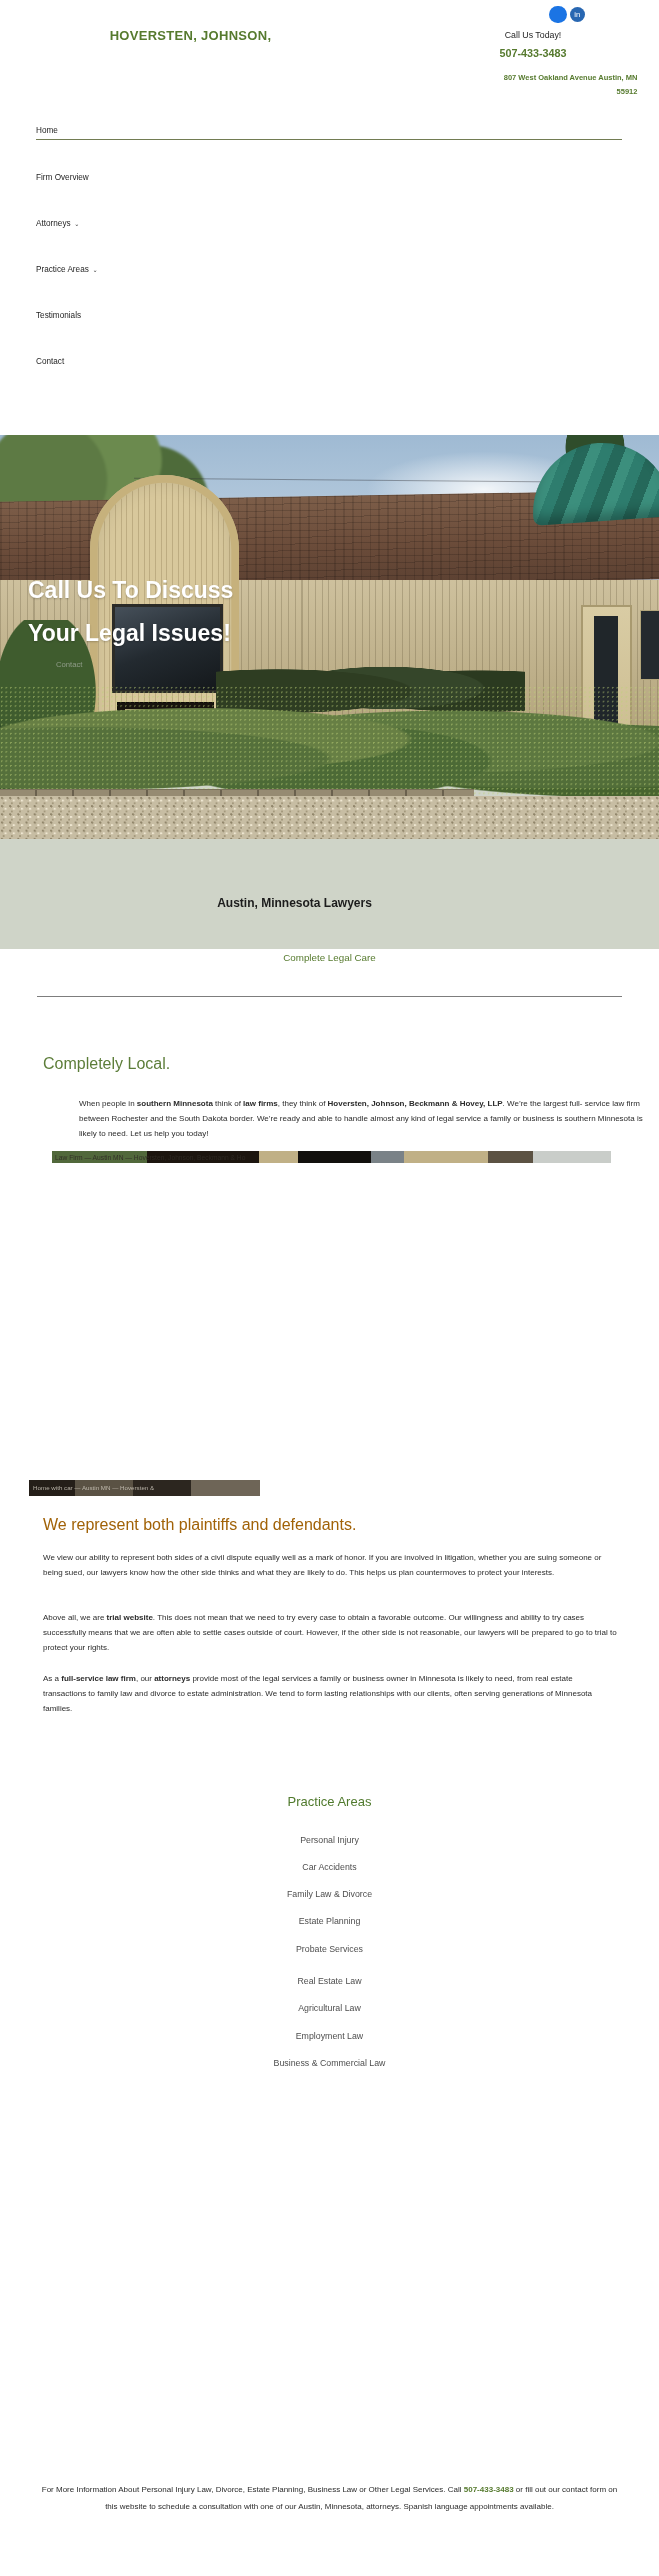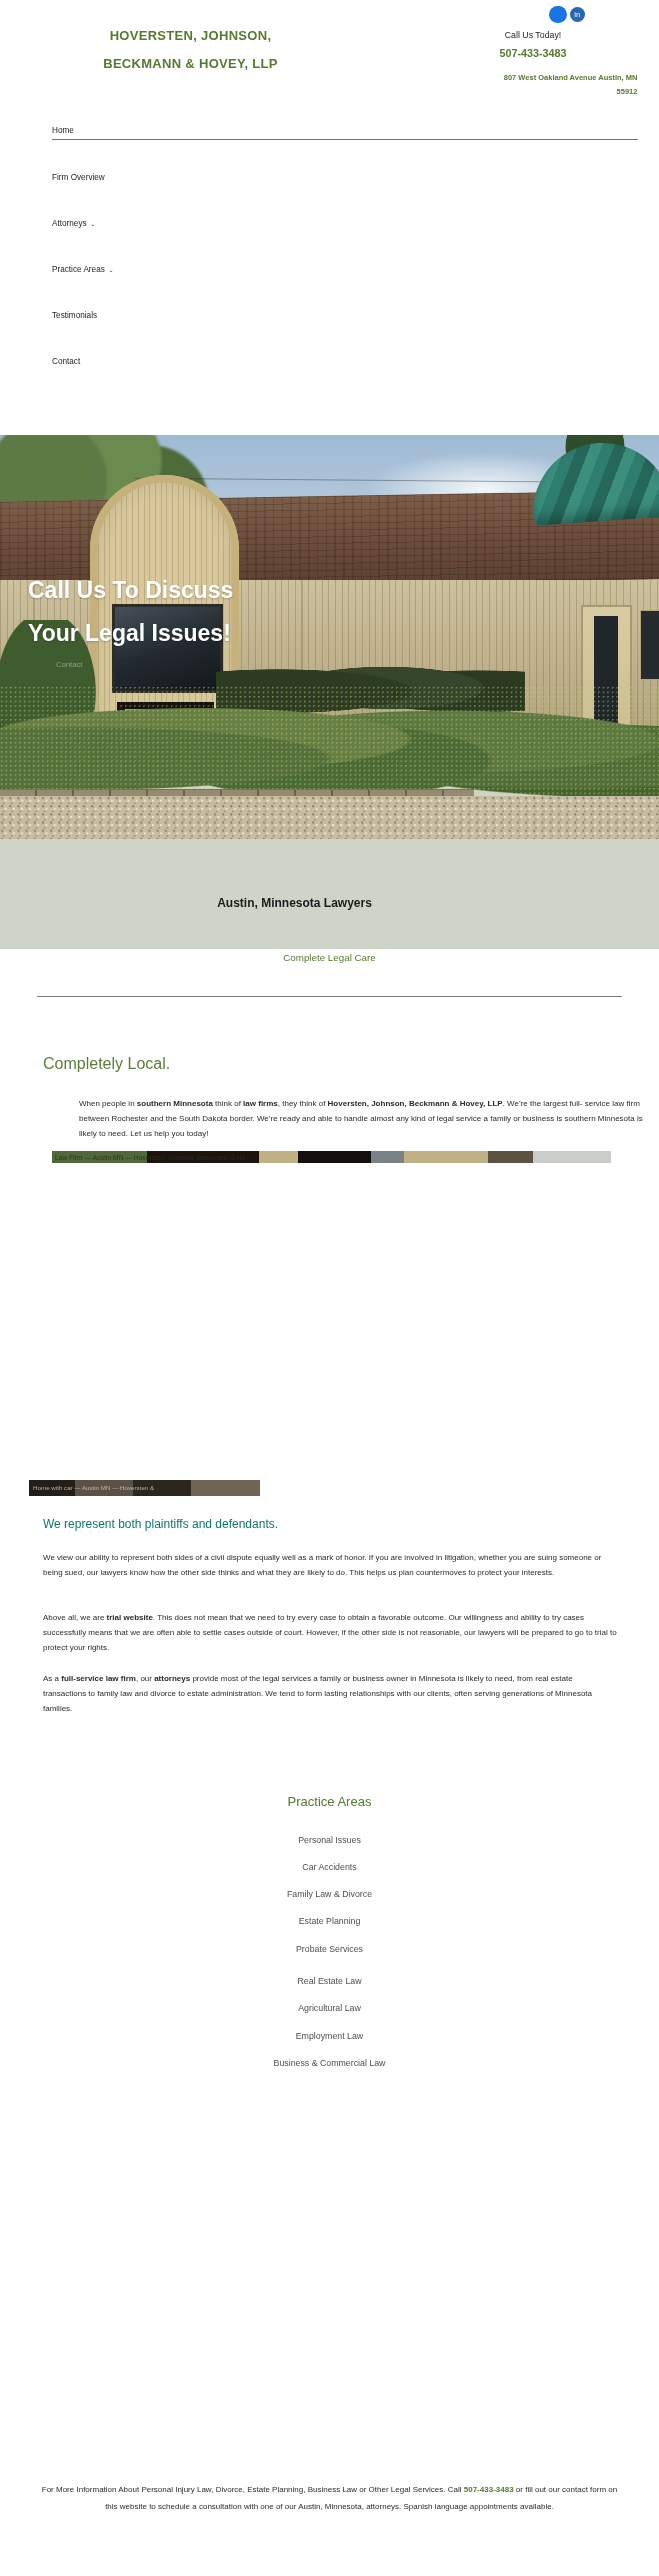--- a/index.html
+++ b/index.html
@@ -17,21 +17,21 @@
   .li-circle{width:15.5px;height:15.5px;border-radius:50%;background:#2867b2;color:#fff;
     display:inline-flex;align-items:center;justify-content:center;font-weight:normal;font-size:7.7px;}
   .call-label{position:absolute;left:453px;top:30px;width:160px;text-align:center;font-size:8.8px;color:#1f1f1f;}
   .hdr-phone{position:absolute;left:453px;top:47px;width:160px;text-align:center;
     font-size:10.8px;font-weight:bold;color:#567a2e;}
   .hdr-address{position:absolute;right:21.6px;top:71px;width:196px;text-align:right;
     font-size:7.5px;font-weight:bold;color:#567a2e;line-height:14.4px;}
 
   
   .topnav{position:absolute;top:116px;left:0;width:659px;}
-  .nav-item{margin-left:52px;height:46px;font-size:8.2px;color:#1e1e1e;}
+  .nav-item{margin-left:36px;height:46px;font-size:8.2px;color:#1e1e1e;}
   .nav-item a{display:inline-block;}
   .nav-item-home{height:57px;padding-top:9.8px;box-sizing:border-box;}
   .underline-green{width:586px;height:1px;background:#727c52;margin-top:4.6px;}
   .chev{font-size:6.2px;color:#333;margin-left:3.6px;position:relative;top:-0.5px;}
 
   
   .hero{position:absolute;top:435px;left:0;width:659px;height:514px;overflow:hidden;
     background:linear-gradient(180deg,#9fbad3 0%,#bccfe0 22%,#d3dfe8 40%,#d8ded9 52%,#cfd4c8 60%);}
   .h-cloud{position:absolute;right:57px;top:15.5px;width:237px;height:77px;
     background:radial-gradient(ellipse at 50% 50%,rgba(255,255,255,.85),rgba(255,255,255,0) 70%);}
@@ -112,21 +112,21 @@
   
   .strip{position:absolute;overflow:hidden;display:flex;align-items:center;}
   .strip1{top:1151px;left:52px;width:559px;height:12.4px;background:
     linear-gradient(90deg,#51683b 0 17%,#1c150f 17% 37%,#c0b086 37% 44%,#12100d 44% 57%,#7a8287 57% 63%,#c0b086 63% 78%,#5c5243 78% 86%,#c9cdc9 86% 100%);}
   .strip1 span{color:#2f2a24;font-size:6.7px;white-space:nowrap;padding-left:3.1px;opacity:.9;}
   .strip2{top:1480px;left:29px;width:231px;height:15.5px;background:
     linear-gradient(90deg,#241e18 0 20%,#5a5244 20% 45%,#2c261f 45% 70%,#6e6557 70% 100%);}
   .strip2 span{color:#cfc9bd;font-size:6.2px;white-space:nowrap;padding-left:4.1px;opacity:.85;}
 
   
-  .rep-heading{position:absolute;top:1518px;left:43px;font-size:12px;line-height:13.4px;color:#0f766e;}
+  .rep-heading{position:absolute;top:1518px;left:43px;font-size:16px;line-height:13.4px;color:#a16207;}
   .rep-p1{position:absolute;top:1550px;left:43px;}
   .rep-p2{position:absolute;top:1610px;left:43px;}
   .rep-p3{position:absolute;top:1671px;left:43px;}
 
   
   .practice{position:absolute;top:1794px;left:0;width:659px;text-align:center;}
   .practice-heading{font-size:13px;line-height:15.5px;color:#507a2d;margin:0 0 25px 0;font-weight:normal;}
   .practice-link{display:block;font-size:8.8px;line-height:10.3px;color:#4e4e4e;margin:17px auto 0 auto;width:206px;}
   .practice-link.gap{margin-top:22px;}
 
@@ -136,21 +136,20 @@
   .cta .phone{color:#567a2e;font-weight:bold;}
 </style>
 </head>
 <body>
 
 <div class="page">
 
   <div class="header">
     <div class="firm-name">
       <div>HOVERSTEN, JOHNSON,</div>
-      <div>BECKMANN &amp; HOVEY, LLP</div>
     </div>
     <div class="hdr-social">
       <a class="fb-circle"></a>
       <a class="li-circle">
           <span>in</span>
         </a>
     </div>
     <div class="call-label">Call Us Today!</div>
     <a class="hdr-phone">507-433-3483</a>
     <div class="hdr-address">
@@ -232,21 +231,21 @@
   </p>
   <p class="body-p rep-p2">
     <span>Above all, we are </span><span class="b">trial website</span><span>. This does not mean that we need to try every case to obtain a favorable outcome. Our willingness and ability to try cases successfully means that we are often able to settle cases outside of court. However, if the other side is not reasonable, our lawyers will be prepared to go to trial to protect your rights.</span>
   </p>
   <p class="body-p rep-p3">
     <span>As a </span><span class="b">full-service law firm</span><span>, our </span><span class="b">attorneys</span><span> provide most of the legal services a family or business owner in Minnesota is likely to need, from real estate transactions to family law and divorce to estate administration. We tend to form lasting relationships with our clients, often serving generations of Minnesota families.</span>
   </p>
 
   <div class="practice">
     <h2 class="practice-heading">Practice Areas</h2>
-    <a class="practice-link">Personal Issues</a>
+    <a class="practice-link">Personal Injury</a>
     <a class="practice-link">Car Accidents</a>
     <a class="practice-link">Family Law &amp; Divorce</a>
     <a class="practice-link">Estate Planning</a>
     <a class="practice-link">Probate Services</a>
     <a class="practice-link gap">Real Estate Law</a>
     <a class="practice-link">Agricultural Law</a>
     <a class="practice-link">Employment Law</a>
     <a class="practice-link">Business &amp; Commercial Law</a>
   </div>
 

